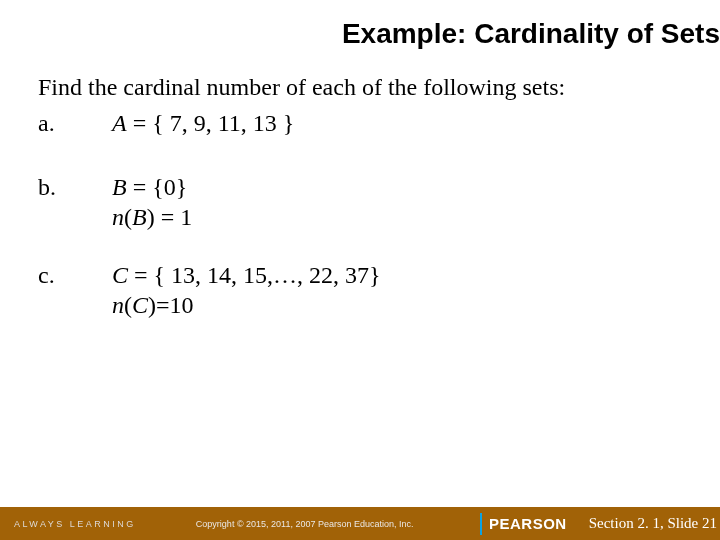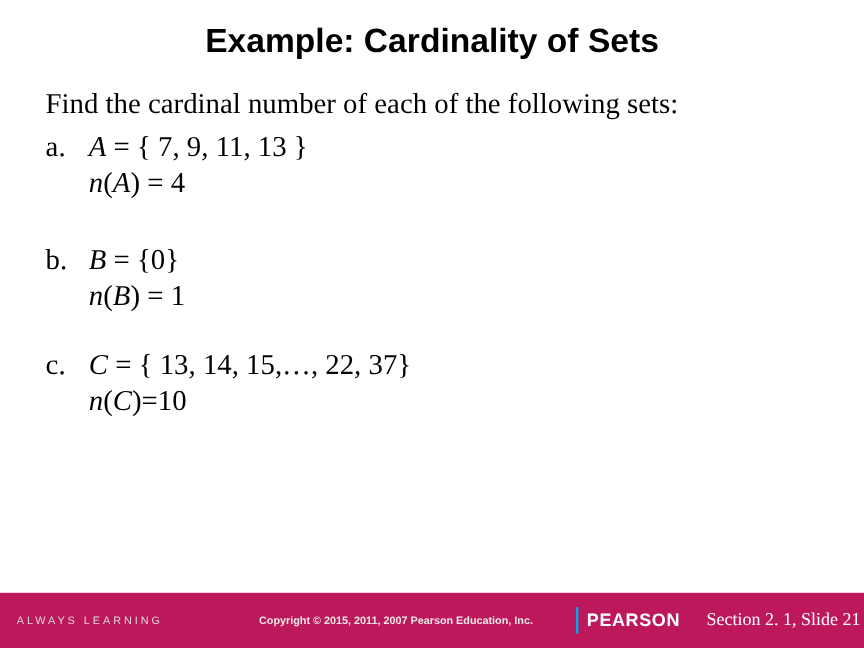--- a/index.html
+++ b/index.html
@@ -1,52 +1,48 @@
 <!DOCTYPE html>
 <html><head>
 <meta charset="utf-8">
 <style>
   * { margin: 0; padding: 0; box-sizing: border-box; }
   html, body { width: 720px; height: 540px; overflow: hidden; font-family: Arial, Helvetica, sans-serif; background: #fff; }
   .slide { width: 720px; height: 540px; position: relative; display: flex; flex-direction: column; }
-  .title { font-size: 28px; font-weight: bold; text-align: center; margin-top: 18px; margin-bottom: 22px; color: #000; }
+  .title { font-size: 28px; font-weight: bold; text-align: right; margin-top: 18px; margin-bottom: 22px; color: #000; }
   .body { flex: 1; padding: 0 22px 16px 38px; font-family: "Times New Roman", Times, serif; font-size: 24px; color: #000; line-height: 1.25; }
   .intro { margin-bottom: 6px; }
   .item { margin-top: 0; margin-bottom: 28px; }
   .item.first { margin-bottom: 34px; }
   .row { display: flex; }
   .marker { width: 36px; flex: 0 0 36px; }
-  .content { flex: 1; }
+  .content { flex: 1; margin-left: 38px; }
   .it { font-style: italic; }
-  .footer { height: 46px; background: #be185d; color: #fff; display: flex; align-items: center; width: 100%; font-family: Arial, Helvetica, sans-serif; }
+  .footer { height: 33px; background: #a16207; color: #fff; display: flex; align-items: center; width: 100%; font-family: Arial, Helvetica, sans-serif; }
   .always { font-size: 9px; letter-spacing: 2.5px; margin-left: 14px; color: #ddd9d6; white-space: nowrap; }
-  .copyright { font-size: 9px; margin-left: 80px; color: #eae7e4; white-space: nowrap; font-weight: bold; }
+  .copyright { font-size: 9px; margin-left: 60px; color: #eae7e4; white-space: nowrap; }
   .spacer { flex: 1; }
   .plogo { display: flex; align-items: center; margin-right: 22px; justify-content: flex-end; }
   .pbar { width: 2px; height: 22px; background: #0aa3e4; margin-right: 7px; }
   .pearson { font-size: 15px; font-weight: bold; letter-spacing: 0.5px; color: #fff; }
   .slideno { font-size: 15px; color: #fff; margin-right: 3px; white-space: nowrap; font-family: "Times New Roman", Times, serif; }
 </style>
 </head>
 <body>
 
 <div class="slide">
   <div class="title">Example: Cardinality of Sets</div>
 
   <div class="body">
     <div class="intro">Find the cardinal number of each of the following sets:</div>
 
     <div class="item first">
       <div class="row">
         <div class="marker">a.</div>
         <div class="content"><span class="it">A</span><span> = { 7, 9, 11, 13 }</span></div>
-      </div>
-      <div class="row">
-        <div class="marker"></div>
-        <div class="content"><span class="it">n</span><span>(</span><span class="it">A</span><span>) = 4</span></div>
       </div>
     </div>
 
     <div class="item">
       <div class="row">
         <div class="marker">b.</div>
         <div class="content"><span class="it">B</span><span> = {0}</span></div>
       </div>
       <div class="row">
         <div class="marker"></div>

